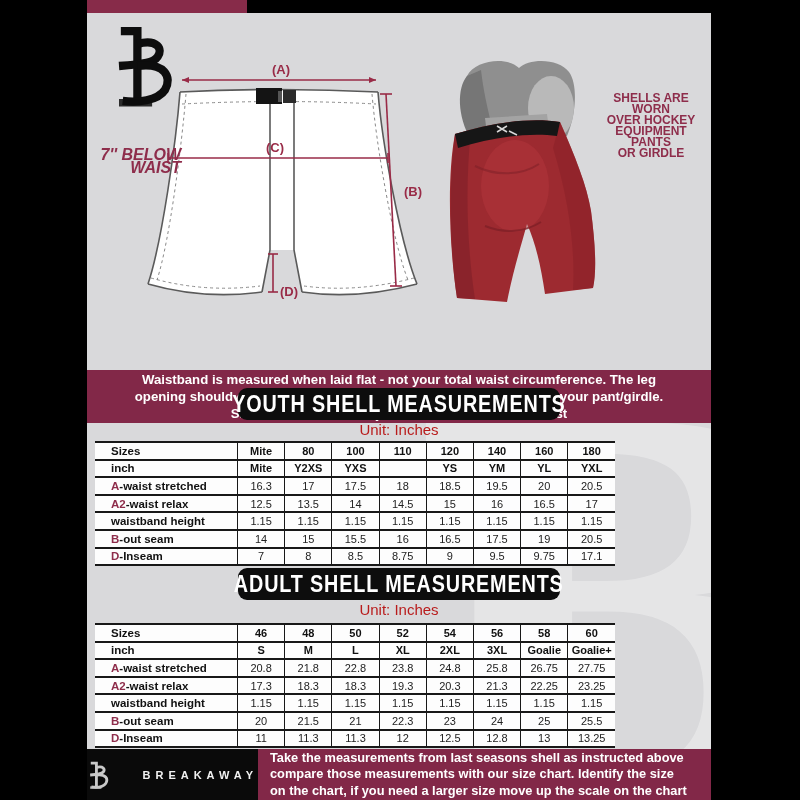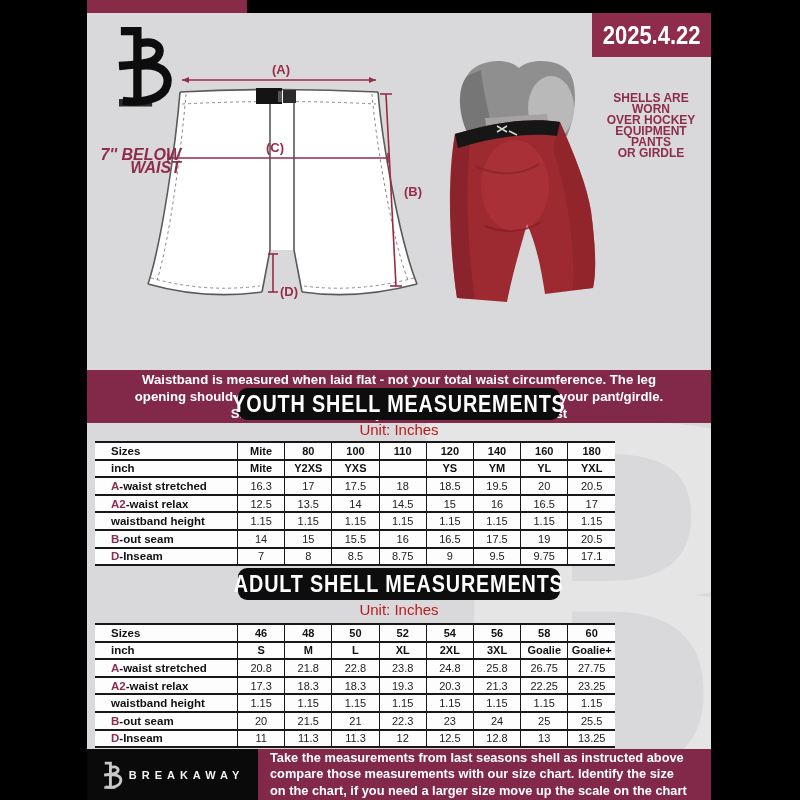--- a/index.html
+++ b/index.html
@@ -39,21 +39,21 @@
   .size-table{position:absolute;left:8px;width:520px;border-collapse:collapse;z-index:1;
        background:rgba(255,255,255,.93);table-layout:fixed;}
   .size-table td{border-top:2px solid #181818;border-bottom:2px solid #181818;
        font-size:11px;color:#222;text-align:center;height:13.6px;padding:1px 0;}
   .size-table td + td{border-left:1.5px solid #181818;}
   .size-table td.lbl{width:126px;text-align:left;padding-left:16px;font-weight:bold;color:#111;font-size:11.5px;}
   .size-table td.hdr{font-weight:bold;color:#111;}
   .size-table .pfx{color:#8e2d4b;font-weight:bold;}
   
   .footer-black{position:absolute;left:0;top:749px;width:171px;height:51px;background:#0a0a0a;z-index:2;
-       display:flex;align-items:center;justify-content:center;gap:6px;}
+       display:flex;align-items:center;justify-content:space-between;gap:6px;}
   .brandword{color:#f2f2f2;font-size:11px;font-weight:bold;letter-spacing:5px;}
   .footer-maroon{position:absolute;left:171px;top:749px;width:509px;height:51px;background:#822848;z-index:2;
        display:flex;align-items:center;}
   .footer-maroon div{color:#fff;font-size:12.8px;font-weight:bold;line-height:16.5px;
        padding-left:12px;white-space:pre-line;}
   svg text{font-family:"Liberation Sans",sans-serif;}
 </style>
 </head>
 <body>
 
@@ -66,23 +66,20 @@
 
   <svg class="logo" viewBox="0 0 70 100">
     <g fill="none" stroke="#0d0d0d" stroke-width="9">
       <path d="M12,12 L30,12 L30,90"></path>
       <path d="M30,26 C52,20 58,32 52,40 C48,46 38,48 10,50"></path>
       <path d="M30,50 C60,46 68,62 60,76 C52,88 30,90 14,88"></path>
     </g>
     <path d="M10,86 L46,86 L46,94 L10,94 Z" fill="#0d0d0d" opacity=".85"></path>
   </svg>
 
-  <div class="datebox">
-    <span>2025.4.22</span>
-  </div>
 
   <svg class="diagram" viewBox="0 0 290 250">
 
     <g fill="#ffffff" stroke="none">
       <path d="M38,30 Q139,25 236,30 C240,80 258,180 275,222 Q215,238 160,230 L152,188 L128,188 L120,230 Q62,238 6,222 C20,180 34,80 38,30 Z"></path>
     </g>
     <g fill="none" stroke="#5a5a5a" stroke-width="1.6">
       <path d="M38,30 Q139,25 236,30"></path>
       <path d="M38,30 C34,80 20,180 6,222"></path>
       <path d="M236,30 C240,80 258,180 275,222"></path>

